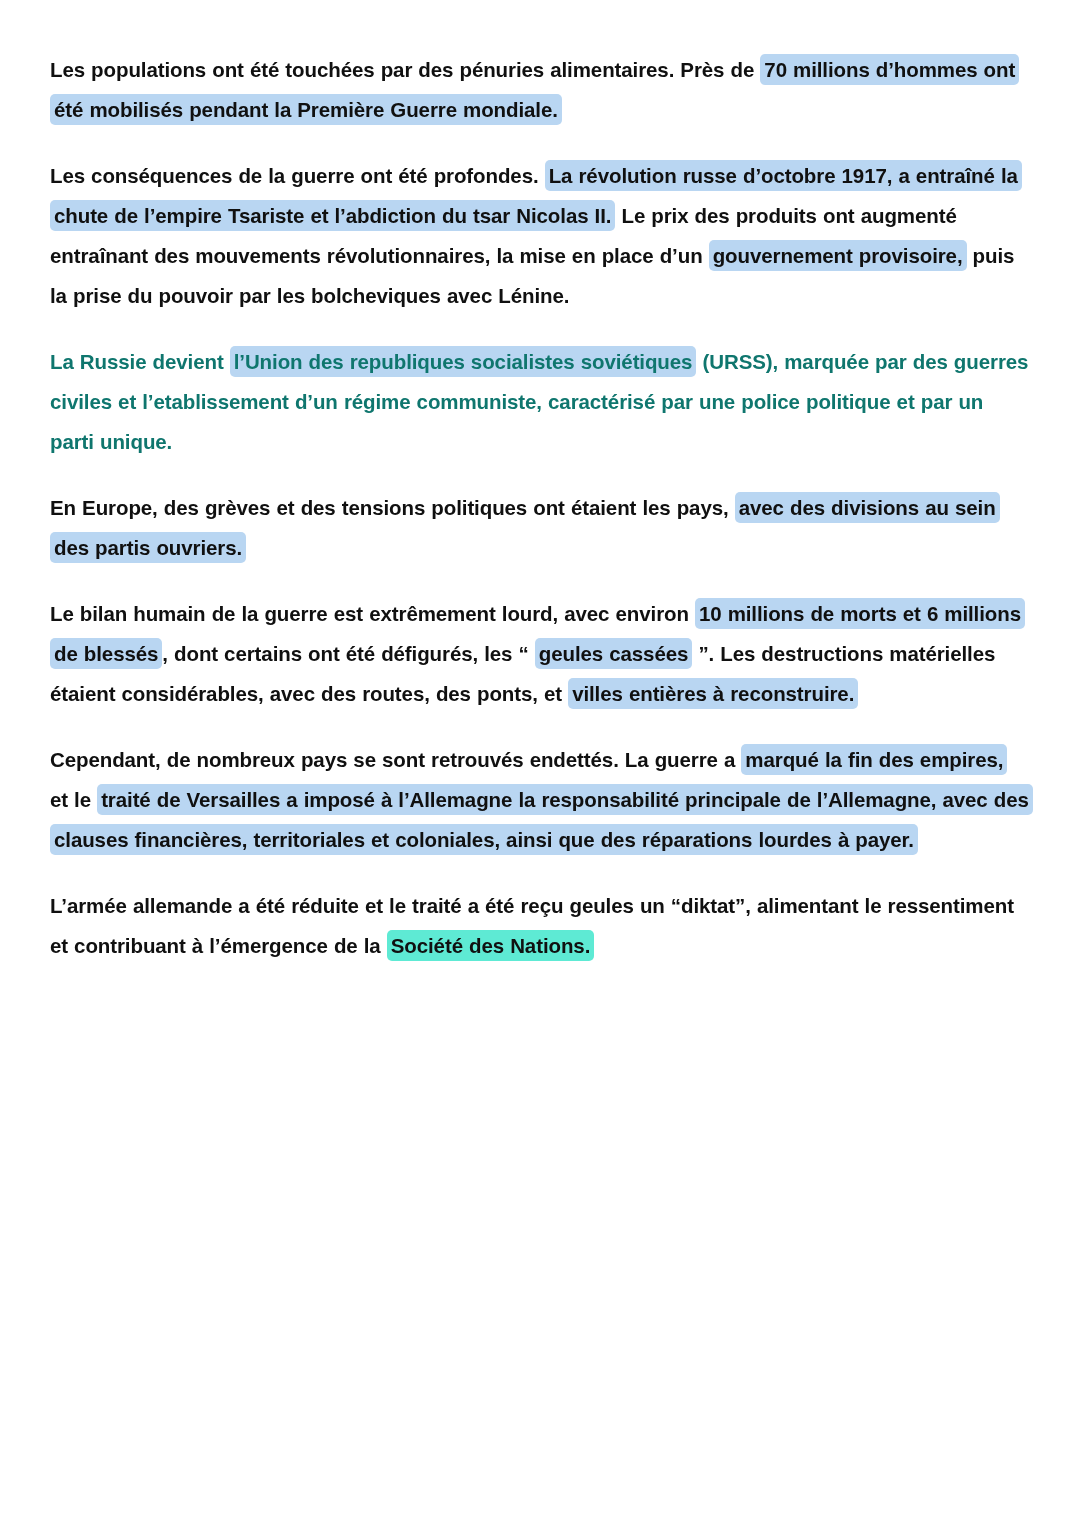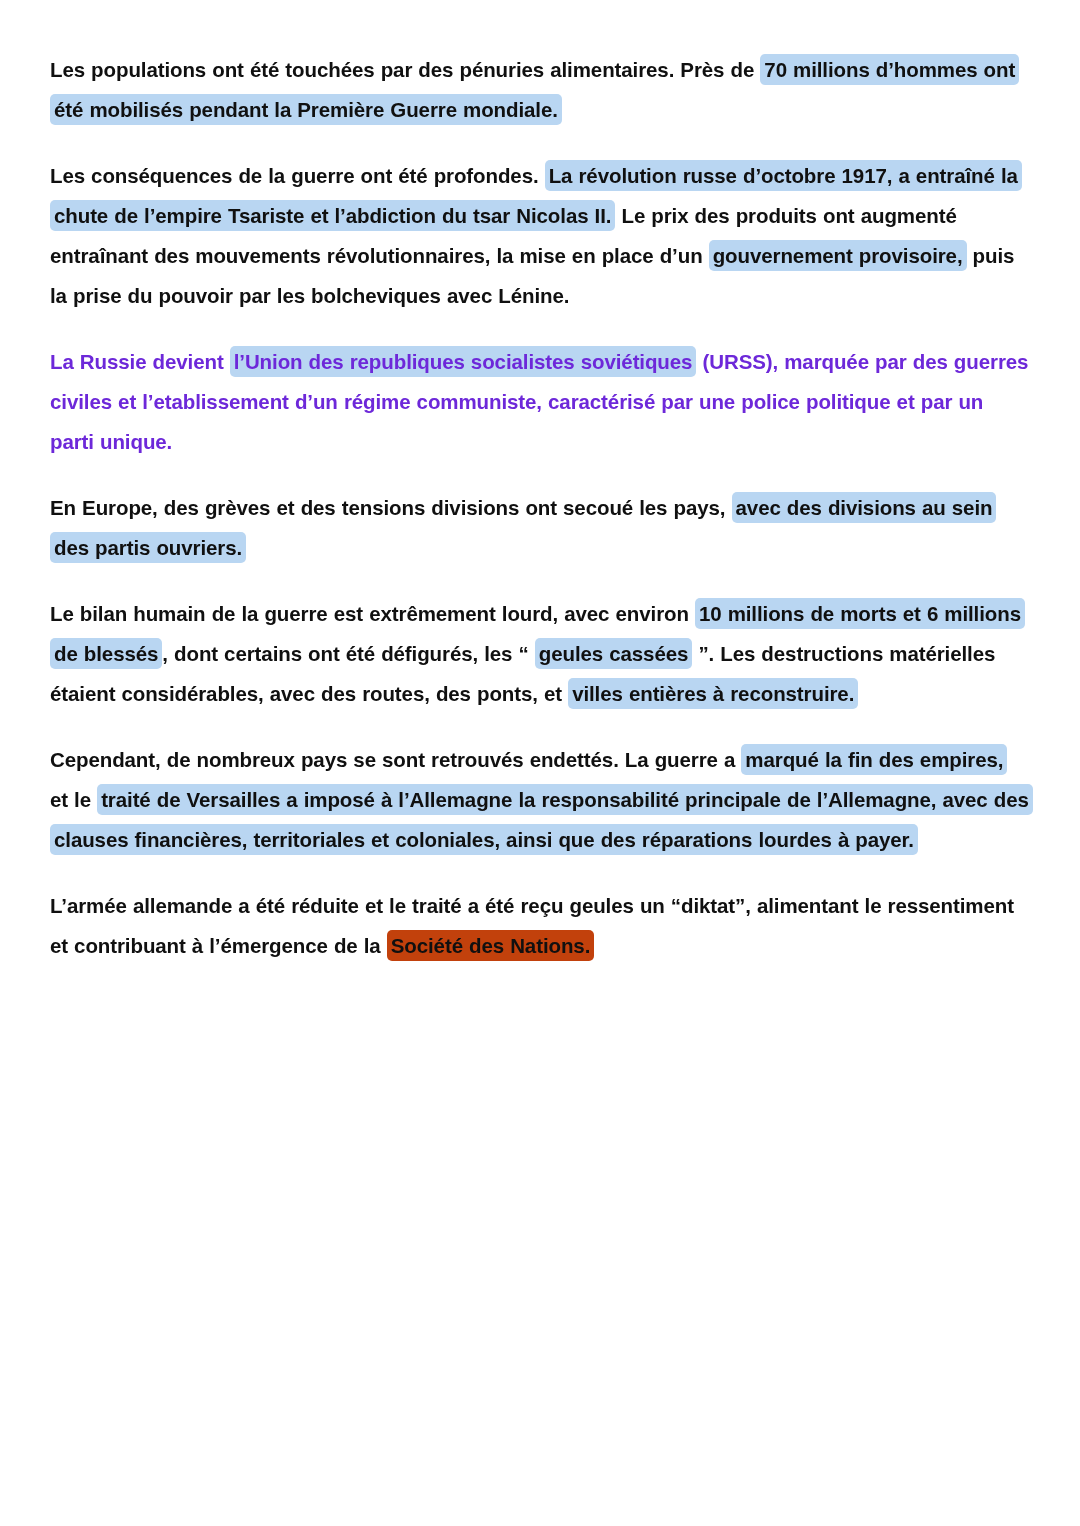--- a/index.html
+++ b/index.html
@@ -37,19 +37,19 @@
     -webkit-box-decoration-break: clone;
   }
 </style>
 </head>
 <body style="background: rgb(255, 255, 255);">
 
 <main class="page">
   <article class="doc" id="doc-body">
       <p style="color: rgb(16, 16, 16);"><span>Les populations ont été touchées par des pénuries alimentaires. Près de </span><span class="hl" style="background: rgb(185, 214, 242);">70 millions d’hommes ont été mobilisés pendant la Première Guerre mondiale.</span></p>
       <p style="color: rgb(16, 16, 16);"><span>Les conséquences de la guerre ont été profondes. </span><span class="hl" style="background: rgb(185, 214, 242);">La révolution russe d’octobre 1917, a entraîné la chute de l’empire Tsariste et l’abdiction du tsar Nicolas II.</span><span> Le prix des produits ont augmenté entraînant des mouvements révolutionnaires, la mise en place d’un </span><span class="hl" style="background: rgb(185, 214, 242);">gouvernement provisoire,</span><span> puis la prise du pouvoir par les bolcheviques avec Lénine.</span></p>
-      <p style="color: #6d28d9;"><span>La Russie devient </span><span class="hl" style="background: rgb(185, 214, 242);">l’Union des republiques socialistes soviétiques</span><span> (URSS), marquée par des guerres civiles et l’etablissement d’un régime communiste, caractérisé par une police politique et par un parti unique.</span></p>
-      <p style="color: rgb(16, 16, 16);"><span>En Europe, des grèves et des tensions divisions ont secoué les pays, </span><span class="hl" style="background: rgb(185, 214, 242);">avec des divisions au sein des partis ouvriers.</span></p>
+      <p style="color: #0f766e;"><span>La Russie devient </span><span class="hl" style="background: rgb(185, 214, 242);">l’Union des republiques socialistes soviétiques</span><span> (URSS), marquée par des guerres civiles et l’etablissement d’un régime communiste, caractérisé par une police politique et par un parti unique.</span></p>
+      <p style="color: rgb(16, 16, 16);"><span>En Europe, des grèves et des tensions politiques ont étaient les pays, </span><span class="hl" style="background: rgb(185, 214, 242);">avec des divisions au sein des partis ouvriers.</span></p>
       <p style="color: rgb(16, 16, 16);"><span>Le bilan humain de la guerre est extrêmement lourd, avec environ </span><span class="hl" style="background: rgb(185, 214, 242);">10 millions de morts et 6 millions de blessés</span><span>, dont certains ont été défigurés, les “ </span><span class="hl" style="background: rgb(185, 214, 242);">geules cassées</span><span> ”. Les destructions matérielles étaient considérables, avec des routes, des ponts, et </span><span class="hl" style="background: rgb(185, 214, 242);">villes entières à reconstruire.</span></p>
       <p style="color: rgb(16, 16, 16);"><span>Cependant, de nombreux pays se sont retrouvés endettés. La guerre a </span><span class="hl" style="background: rgb(185, 214, 242);">marqué la fin des empires,</span><span> et le </span><span class="hl" style="background: rgb(185, 214, 242);">traité de Versailles a imposé à l’Allemagne la responsabilité principale de l’Allemagne, avec des clauses financières, territoriales et coloniales, ainsi que des réparations lourdes à payer.</span></p>
-      <p style="color: rgb(16, 16, 16);"><span>L’armée allemande a été réduite et le traité a été reçu geules un “diktat”, alimentant le ressentiment et contribuant à l’émergence de la </span><span class="hl" style="background: #c2410c;">Société des Nations.</span></p>
+      <p style="color: rgb(16, 16, 16);"><span>L’armée allemande a été réduite et le traité a été reçu geules un “diktat”, alimentant le ressentiment et contribuant à l’émergence de la </span><span class="hl" style="background: #5eead4;">Société des Nations.</span></p>
     </article>
 </main>
 
 </body></html>

